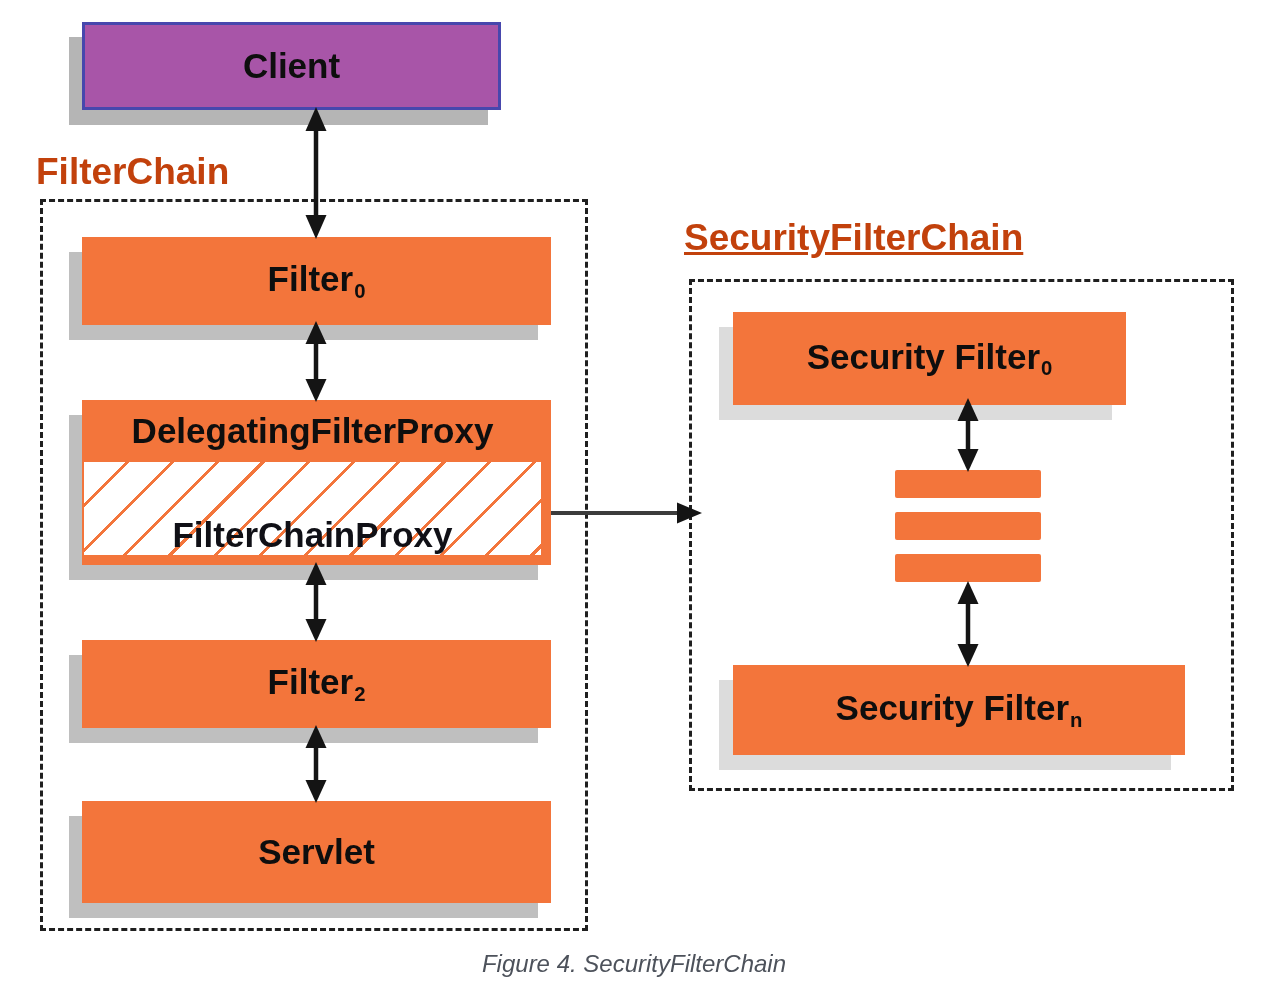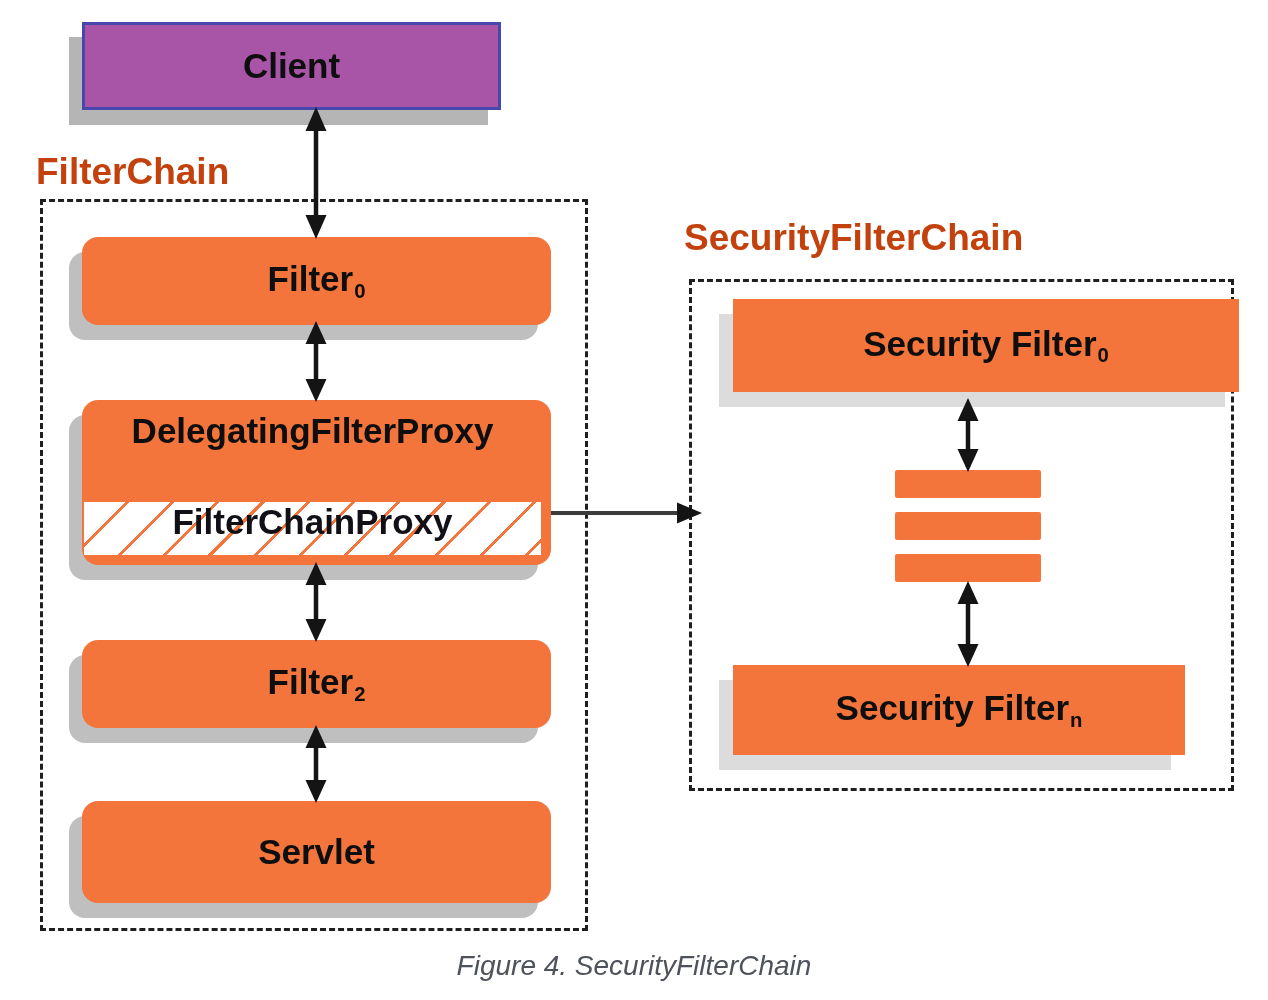--- a/index.html
+++ b/index.html
@@ -36,21 +36,20 @@
     align-items: center;
     justify-content: center;
     font-size: 35px;
     font-weight: bold;
     color: #0e0e0e;
     white-space: nowrap;
   }
   .orange {
     background: #F3753B;
     box-shadow: -13px 15px 0 #bfbfbf;
-    border-radius: 16px;
   }
   .orange-light-shadow {
     background: #F3753B;
     box-shadow: -14px 15px 0 #dcdcdc;
   }
   .purple {
     background: #A855A8;
     border: 3px solid #4747AD;
     box-shadow: -13px 15px 0 #b5b5b5;
   }
@@ -77,53 +76,52 @@
     font-weight: bold;
     color: #0e0e0e;
   }
   .hatch-box {
     flex: 1;
     background-color: #ffffff;
     background-image: repeating-linear-gradient(135deg,
       transparent 0px, transparent 29px,
       #F3753B 29px, #F3753B 32px);
     display: flex;
-    align-items: flex-start;
+    align-items: flex-end;
     justify-content: center;
     font-size: 35px;
     font-weight: bold;
     color: #101016;
-    margin-top: 40px;
   }
 
   
   .stack-bar {
     background: #F3753B;
     border-radius: 2px;
   }
 
   .caption {
     width: 100%;
     text-align: center;
     font-style: italic;
-    font-size: 28px;
+    font-size: 24px;
     color: #4d525b;
   }
 </style>
 </head>
 <body>
 
 <div id="stage">
 
   <div class="abs dashed-box" style="left:40px; top:199px; width:548px; height:732px;"></div>
 
   <div class="abs dashed-box" style="left:689px; top:279px; width:545px; height:512px;"></div>
 
   <div class="abs section-label" style="left:36px; top:151px;">FilterChain</div>
-  <div class="abs section-label" style="left:684px; top:217px;">SecurityFilterChain</div>
+  <div class="abs section-label" style="left:684px; top:217px;text-decoration:underline;">SecurityFilterChain</div>
 
   <div class="abs node purple" style="left:82px; top:22px; width:419px; height:88px;">
     <span>Client</span>
   </div>
 
   <div class="abs node orange" style="left:82px; top:237px; width:469px; height:88px;">
     <span><span>Filter</span><span class="sub">0</span></span>
   </div>
 
   <div class="abs node orange dfp" style="left:82px; top:400px; width:469px; height:165px;">
@@ -134,21 +132,21 @@
   </div>
 
   <div class="abs node orange" style="left:82px; top:640px; width:469px; height:88px;">
     <span><span>Filter</span><span class="sub">2</span></span>
   </div>
 
   <div class="abs node orange" style="left:82px; top:801px; width:469px; height:102px;">
     <span>Servlet</span>
   </div>
 
-  <div class="abs node orange-light-shadow" style="left:733px; top:299px; width:506px; height:93px;">
+  <div class="abs node orange-light-shadow" style="left:733px; top:312px; width:393px; height:93px;">
     <span><span>Security Filter</span><span class="sub">0</span></span>
   </div>
 
   <div class="abs stack-bar" style="left:895px; top:470px; width:146px; height:28px;"></div>
   <div class="abs stack-bar" style="left:895px; top:512px; width:146px; height:28px;"></div>
   <div class="abs stack-bar" style="left:895px; top:554px; width:146px; height:28px;"></div>
 
   <div class="abs node orange-light-shadow" style="left:733px; top:665px; width:452px; height:90px;">
     <span><span>Security Filter</span><span class="sub">n</span></span>
   </div>

